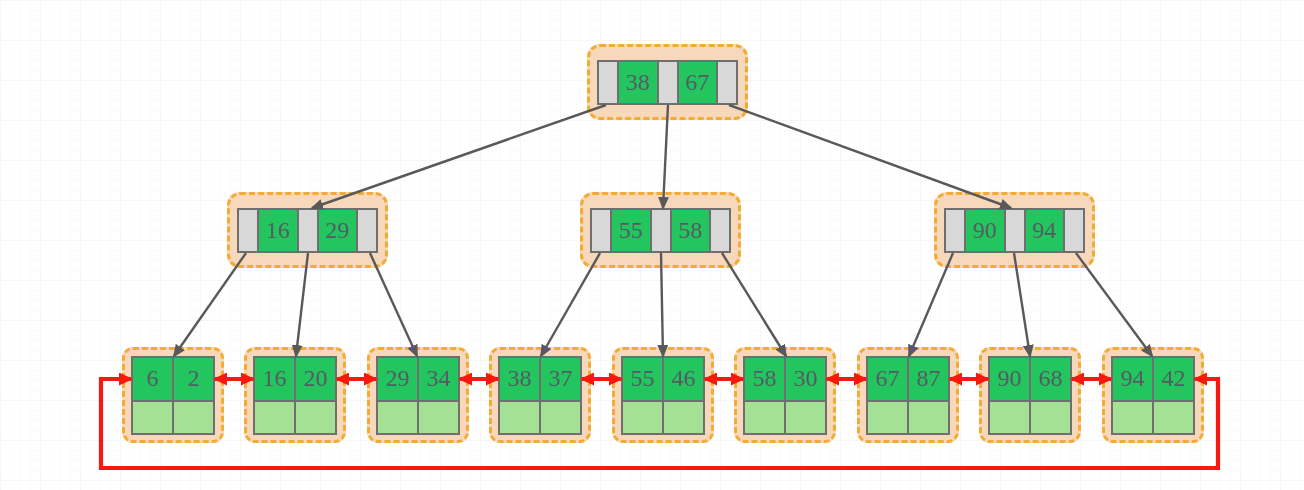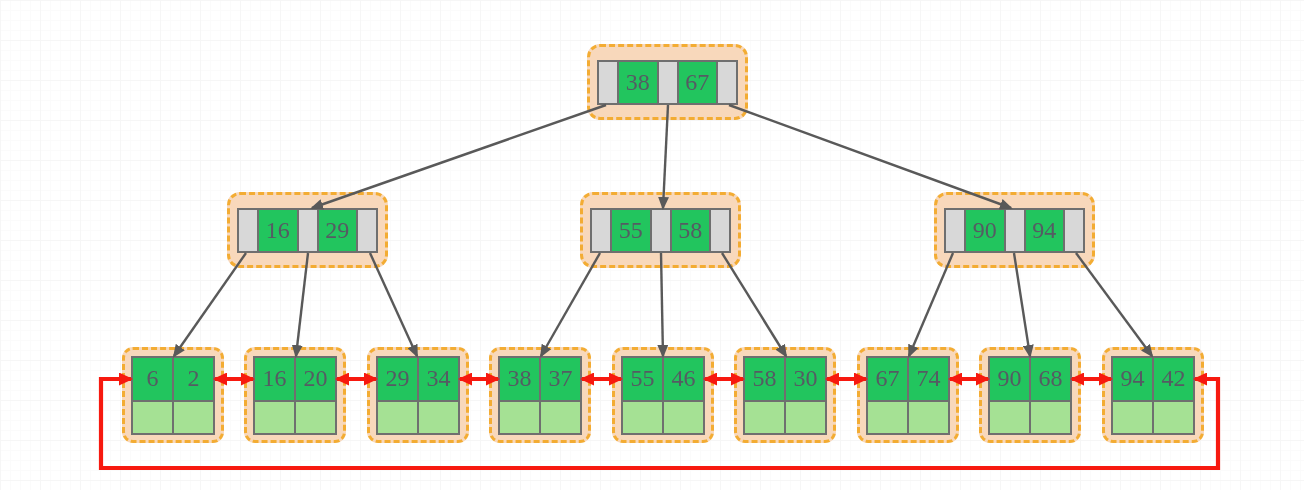--- a/index.html
+++ b/index.html
@@ -158,21 +158,21 @@
       <div class="leaf-recs">
         <div class="cell reccell"></div>
         <div class="cell reccell"></div>
       </div>
     </div>
   </div>
   <div class="node-wrap leaf-wrap" style="left:857px;top:347px">
     <div class="leaf-box">
       <div class="leaf-keys">
         <div class="cell keycell">67</div>
-        <div class="cell keycell">74</div>
+        <div class="cell keycell">87</div>
       </div>
       <div class="leaf-recs">
         <div class="cell reccell"></div>
         <div class="cell reccell"></div>
       </div>
     </div>
   </div>
   <div class="node-wrap leaf-wrap" style="left:979px;top:347px">
     <div class="leaf-box">
       <div class="leaf-keys">

